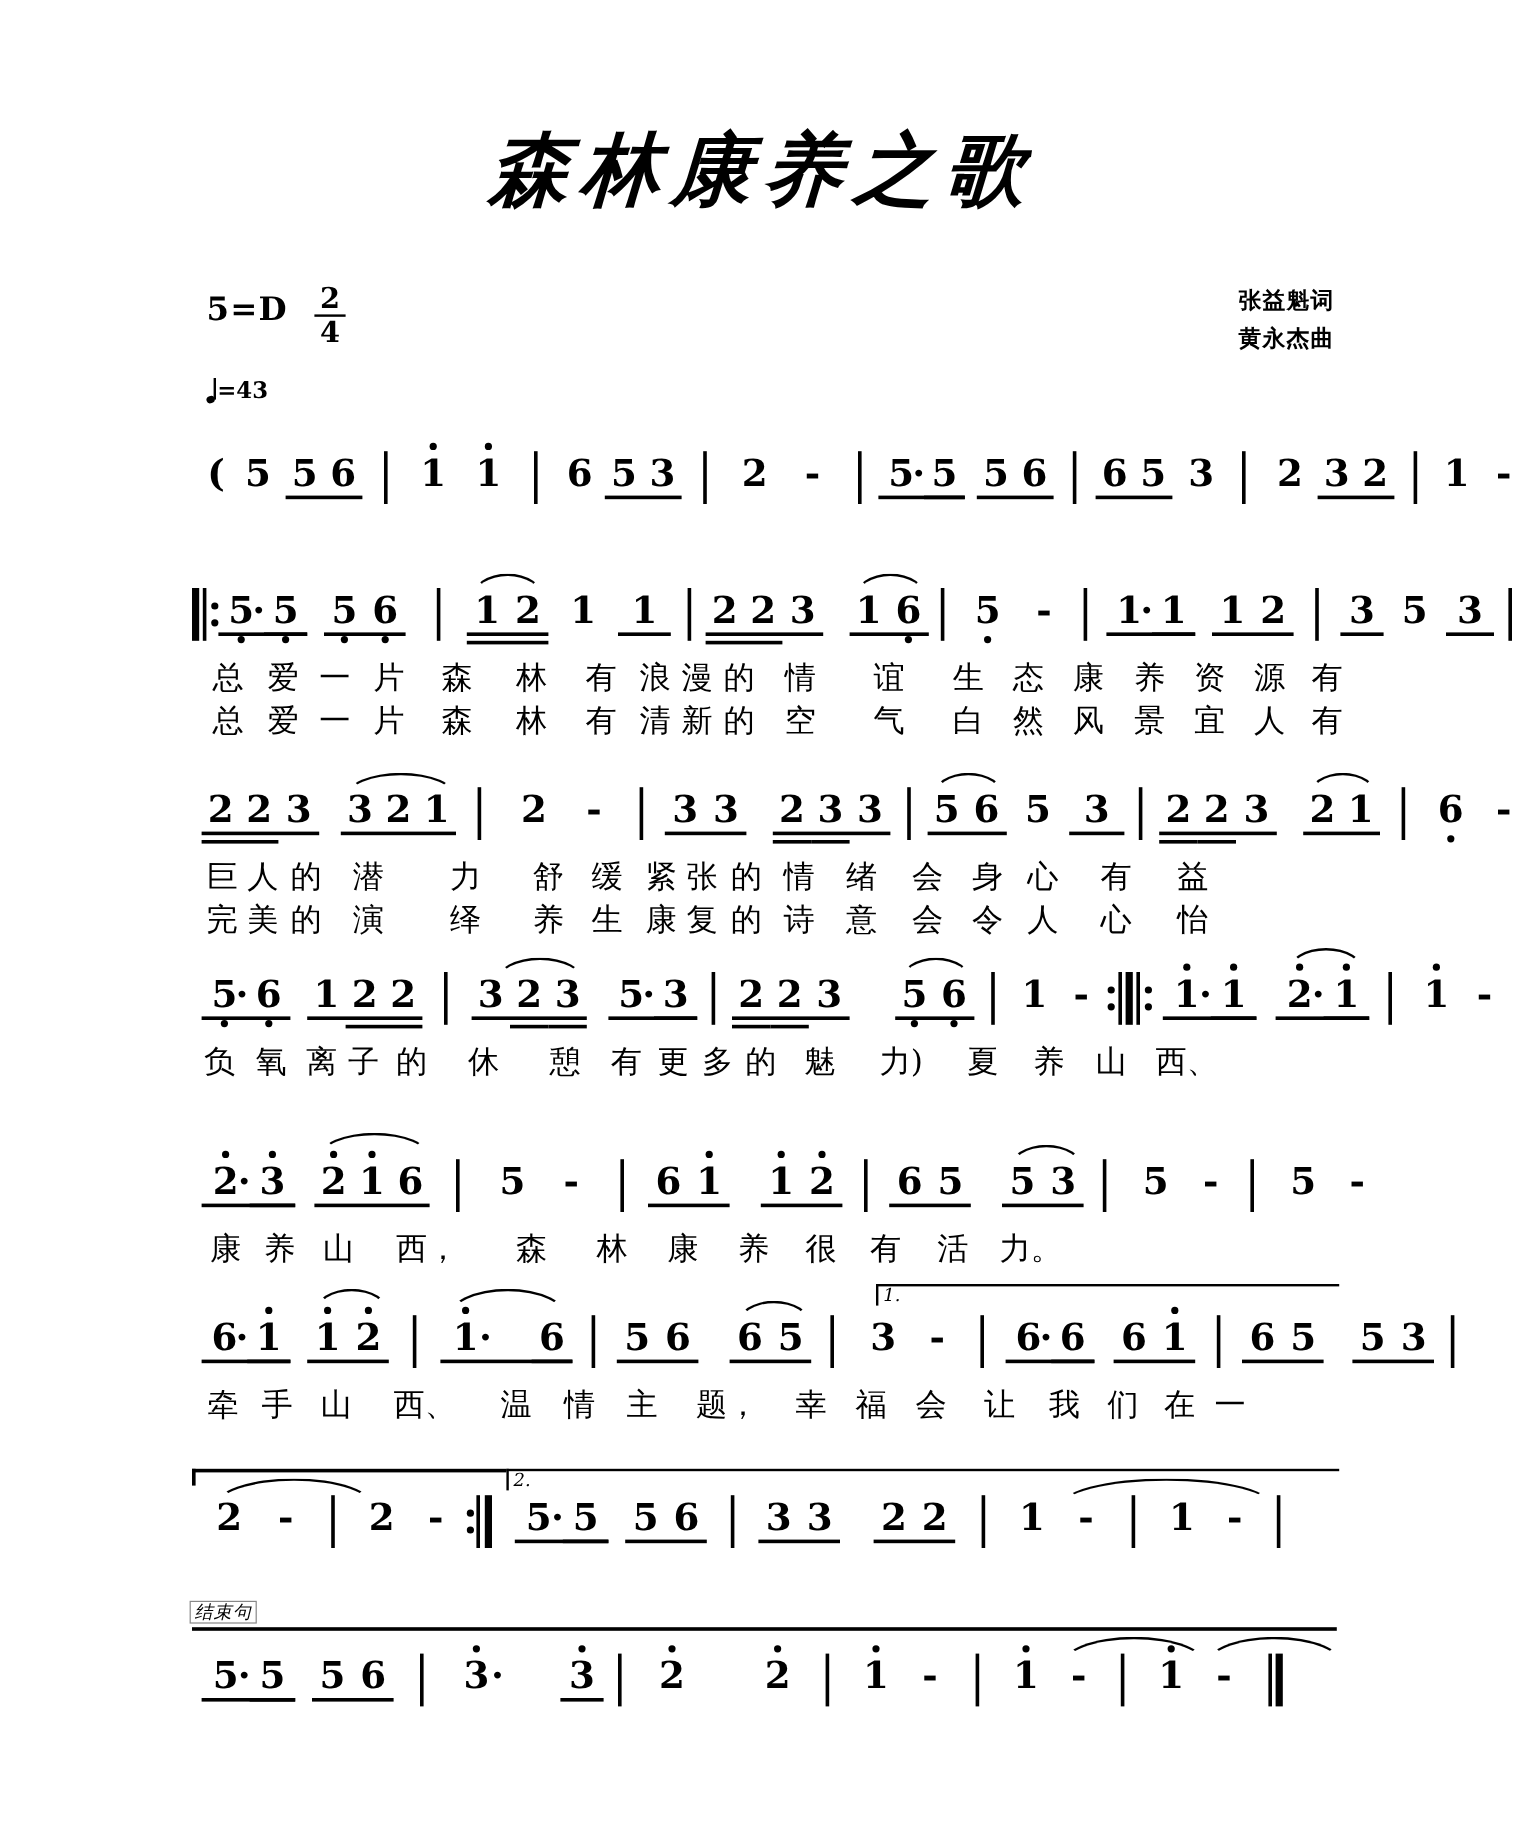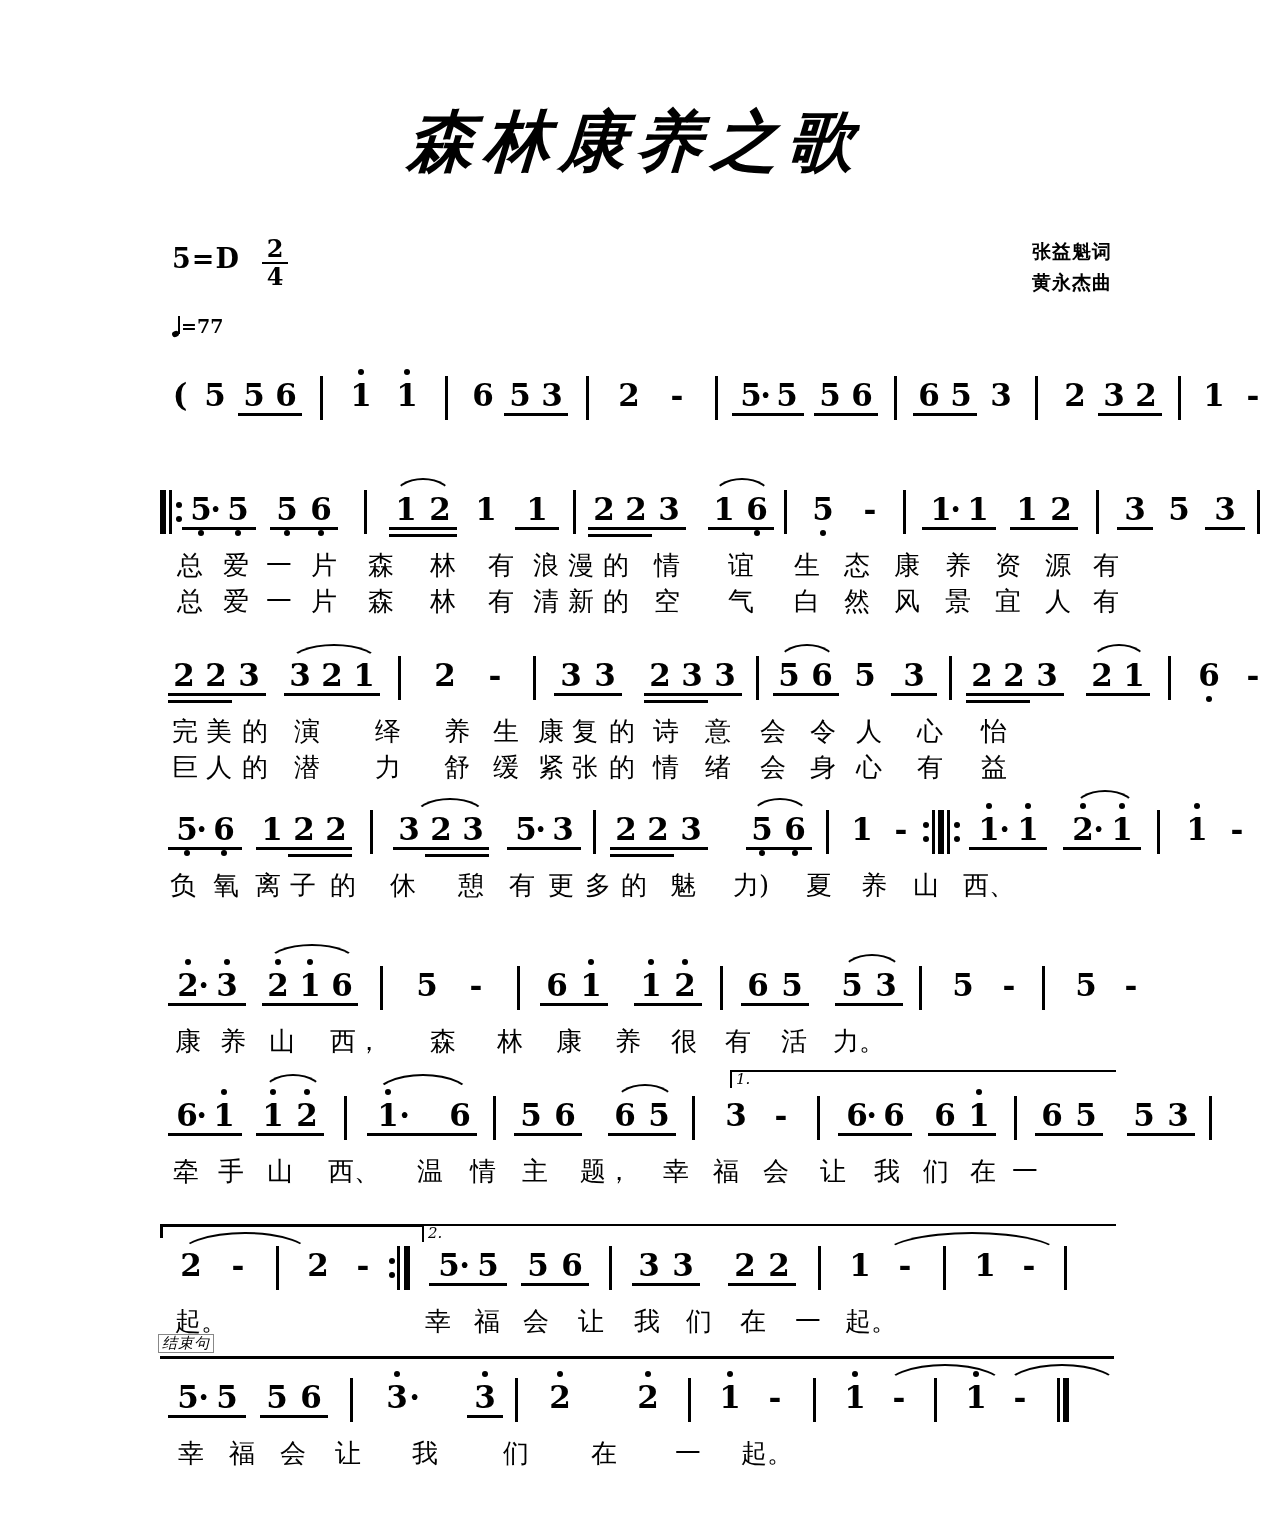--- a/index.html
+++ b/index.html
@@ -339,21 +339,21 @@
   <span class="num">2</span>
   <span class="bar-line"></span>
   <span class="num">4</span>
 </div>
 
 <div id="credits">
   <div>张益魁词</div>
   <div>黄永杰曲</div>
 </div>
 
-<div id="tempo"><span class="qnote"></span><span>=77</span></div>
+<div id="tempo"><span class="qnote"></span><span>=43</span></div>
 
 <div class="system" style="top:378px;">
   <div class="notes-row">
     <span class="blspace" style="width:168px;"></span>
     <span class="n" style="width:24px;"><span class="gl">(</span></span>
     <span class="n" style="width:46px;"><span class="gl">5</span></span>
     <span class="beamgrp"><span class="ul1"></span>
       <span class="n" style="width:32px;"><span class="gl">5</span></span><span class="n" style="width:32px;"><span class="gl">6</span></span>
     </span>
     <span class="blspace" style="width:18px;"></span><span class="bl"></span><span class="blspace" style="width:18px;"></span>
@@ -525,58 +525,58 @@
       <span class="n" style="width:32px;"><span class="gl">2</span></span><span class="n" style="width:32px;"><span class="gl">1</span></span>
       <span class="slur" style="left:4px;top:-14px;width:54px;"></span>
     </span>
     <span class="blspace" style="width:18px;"></span><span class="bl"></span><span class="blspace" style="width:18px;"></span>
     <span class="n down" style="width:40px;"><span class="gl">6</span></span>
     <span class="dash" style="width:48px;">-</span>
   </div>
 
   <div class="lyr-row">
     <span class="blspace" style="width:168px;"></span>
+    <span class="ly" style="width:34px;">巨</span>
+    <span class="ly" style="width:34px;">人</span>
+    <span class="ly" style="width:38px;">的</span>
+    <span class="ly" style="width:66px;">潜</span>
+    <span class="ly" style="width:96px;">力</span>
+    <span class="ly" style="width:42px;">舒</span>
+    <span class="ly" style="width:56px;">缓</span>
+    <span class="ly" style="width:34px;">紧</span>
+    <span class="ly" style="width:34px;">张</span>
+    <span class="ly" style="width:40px;">的</span>
+    <span class="ly" style="width:48px;">情</span>
+    <span class="ly" style="width:56px;">绪</span>
+    <span class="ly" style="width:54px;">会</span>
+    <span class="ly" style="width:46px;">身</span>
+    <span class="ly" style="width:46px;">心</span>
+    <span class="ly" style="width:76px;">有</span>
+    <span class="ly" style="width:52px;">益</span>
+  </div>
+
+  <div class="lyr-row">
+    <span class="blspace" style="width:168px;"></span>
     <span class="ly" style="width:34px;">完</span>
     <span class="ly" style="width:34px;">美</span>
     <span class="ly" style="width:38px;">的</span>
     <span class="ly" style="width:66px;">演</span>
     <span class="ly" style="width:96px;">绎</span>
     <span class="ly" style="width:42px;">养</span>
     <span class="ly" style="width:56px;">生</span>
     <span class="ly" style="width:34px;">康</span>
     <span class="ly" style="width:34px;">复</span>
     <span class="ly" style="width:40px;">的</span>
     <span class="ly" style="width:48px;">诗</span>
     <span class="ly" style="width:56px;">意</span>
     <span class="ly" style="width:54px;">会</span>
     <span class="ly" style="width:46px;">令</span>
     <span class="ly" style="width:46px;">人</span>
     <span class="ly" style="width:76px;">心</span>
     <span class="ly" style="width:52px;">怡</span>
-  </div>
-
-  <div class="lyr-row">
-    <span class="blspace" style="width:168px;"></span>
-    <span class="ly" style="width:34px;">巨</span>
-    <span class="ly" style="width:34px;">人</span>
-    <span class="ly" style="width:38px;">的</span>
-    <span class="ly" style="width:66px;">潜</span>
-    <span class="ly" style="width:96px;">力</span>
-    <span class="ly" style="width:42px;">舒</span>
-    <span class="ly" style="width:56px;">缓</span>
-    <span class="ly" style="width:34px;">紧</span>
-    <span class="ly" style="width:34px;">张</span>
-    <span class="ly" style="width:40px;">的</span>
-    <span class="ly" style="width:48px;">情</span>
-    <span class="ly" style="width:56px;">绪</span>
-    <span class="ly" style="width:54px;">会</span>
-    <span class="ly" style="width:46px;">身</span>
-    <span class="ly" style="width:46px;">心</span>
-    <span class="ly" style="width:76px;">有</span>
-    <span class="ly" style="width:52px;">益</span>
   </div>
 </div>
 
 <div class="system" style="top:812px;">
   <div class="notes-row">
     <span class="blspace" style="width:168px;"></span>
     <span class="beamgrp"><span class="ul1"></span>
       <span class="n down dot" style="width:38px;"><span class="gl">5</span></span><span class="n down" style="width:36px;"><span class="gl">6</span></span>
     </span>
     <span class="blspace" style="width:14px;"></span>
@@ -810,34 +810,20 @@
     </span>
     <span class="blspace" style="width:22px;"></span><span class="bl"></span><span class="blspace" style="width:22px;"></span>
     <span class="n" style="width:34px;"><span class="gl">1</span></span>
     <span class="dash" style="width:56px;">-</span>
     <span class="blspace" style="width:10px;"></span><span class="bl"></span><span class="blspace" style="width:22px;"></span>
     <span class="n" style="width:34px;"><span class="gl">1</span></span>
     <span class="dash" style="width:54px;">-</span>
     <span class="blspace" style="width:8px;"></span><span class="bl"></span>
   </div>
 
-  <div class="lyr-row">
-    <span class="blspace" style="width:166px;"></span>
-    <span class="ly" style="width:70px;">起。</span>
-    <span class="blspace" style="width:178px;"></span>
-    <span class="ly" style="width:48px;">幸</span>
-    <span class="ly" style="width:50px;">福</span>
-    <span class="ly" style="width:48px;">会</span>
-    <span class="ly" style="width:62px;">让</span>
-    <span class="ly" style="width:50px;">我</span>
-    <span class="ly" style="width:54px;">们</span>
-    <span class="ly" style="width:54px;">在</span>
-    <span class="ly" style="width:56px;">一</span>
-    <span class="ly" style="width:70px;">起。</span>
-  </div>
 </div>
 
 <div class="slur wide" style="left:178px;top:1232px;width:130px;"></div>
 <div class="slur wide" style="left:882px;top:1232px;width:176px;"></div>
 
 <div class="coda-rule" style="left:160px;top:1356px;width:954px;"></div>
 <div class="coda-label" style="left:158px;top:1334px;">结束句</div>
 
 <div class="system" style="top:1380px;">
   <div class="notes-row">
@@ -862,28 +848,16 @@
     <span class="dash" style="width:56px;">-</span>
     <span class="blspace" style="width:10px;"></span><span class="bl"></span><span class="blspace" style="width:22px;"></span>
     <span class="n up" style="width:34px;"><span class="gl">1</span></span>
     <span class="dash" style="width:54px;">-</span>
     <span class="blspace" style="width:8px;"></span><span class="bl"></span><span class="blspace" style="width:22px;"></span>
     <span class="n up" style="width:34px;"><span class="gl">1</span></span>
     <span class="dash" style="width:54px;">-</span>
     <span class="blspace" style="width:10px;"></span><span class="finalbar"></span>
   </div>
 
-  <div class="lyr-row">
-    <span class="blspace" style="width:166px;"></span>
-    <span class="ly" style="width:50px;">幸</span>
-    <span class="ly" style="width:52px;">福</span>
-    <span class="ly" style="width:50px;">会</span>
-    <span class="ly" style="width:60px;">让</span>
-    <span class="ly" style="width:94px;">我</span>
-    <span class="ly" style="width:88px;">们</span>
-    <span class="ly" style="width:88px;">在</span>
-    <span class="ly" style="width:80px;">一</span>
-    <span class="ly" style="width:78px;">起。</span>
-  </div>
 </div>
 
 <div class="slur wide" style="left:884px;top:1364px;width:118px;"></div>
 <div class="slur wide" style="left:1004px;top:1364px;width:112px;"></div>
 
 </body></html>

